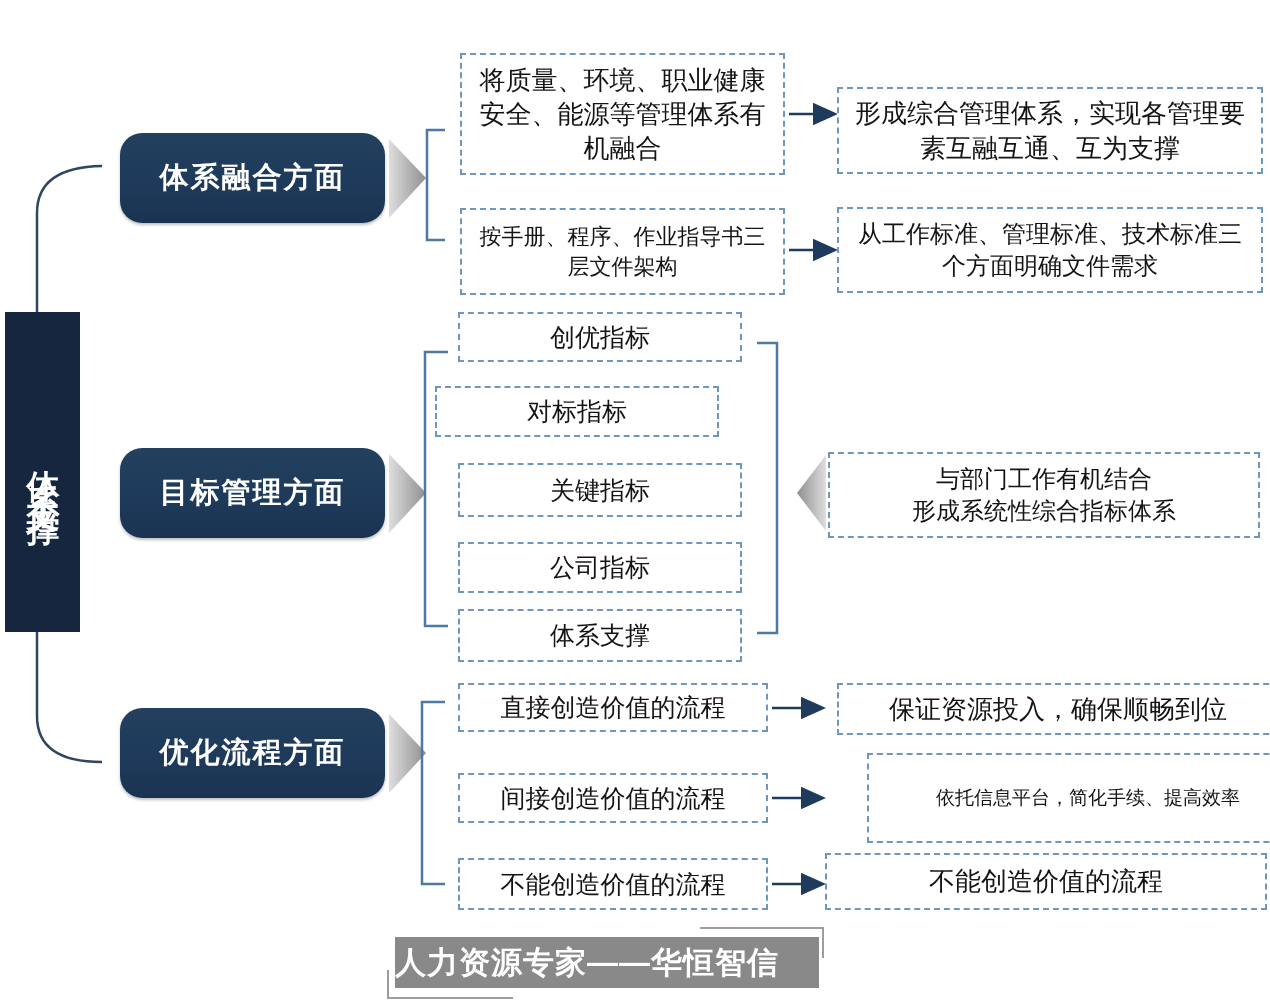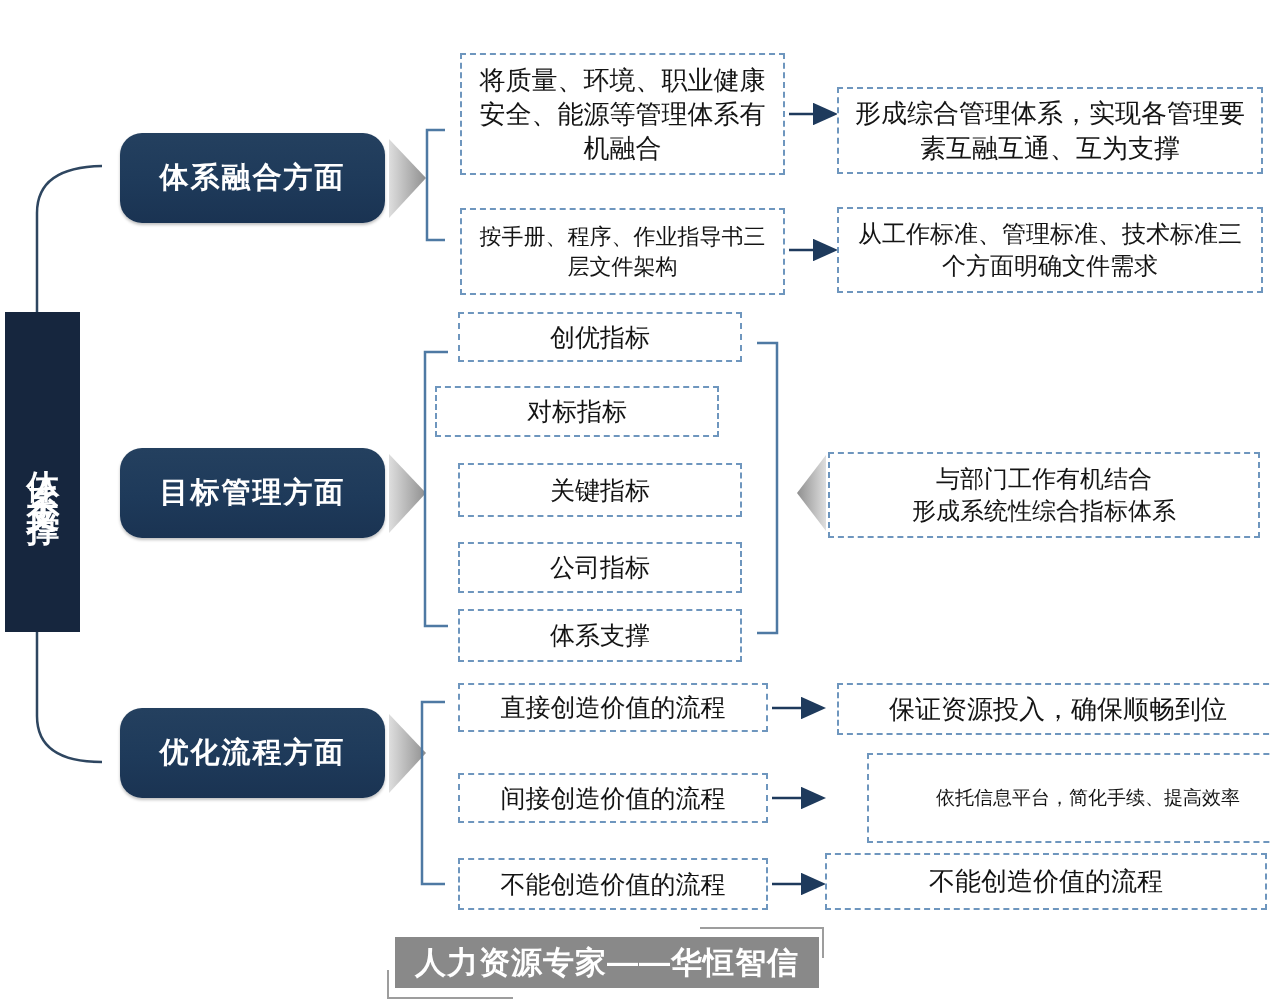--- a/index.html
+++ b/index.html
@@ -21,21 +21,21 @@
     writing-mode:vertical-rl;text-orientation:upright;letter-spacing:14px;
   }
   .dash-box{
     position:absolute;border:2px dashed #6e96be;background:#ffffff;
     display:flex;flex-direction:column;align-items:center;justify-content:center;
     text-align:center;color:#141414;font-size:25px;line-height:1.32;
     box-sizing:border-box;padding:2px 10px;
   }
   .footer-box{
     position:absolute;left:395px;top:937px;width:424px;height:51px;
-    background:#898989;display:flex;align-items:center;justify-content:center;
+    background:#898989;display:flex;align-items:center;
     color:#ffffff;font-weight:bold;font-size:31px;letter-spacing:1px;
   }
 </style>
 </head>
 <body>
 
 <div id="canvas">
 
   <svg id="overlay" viewBox="0 0 1270 1000" xmlns="http://www.w3.org/2000/svg">
     <defs>

